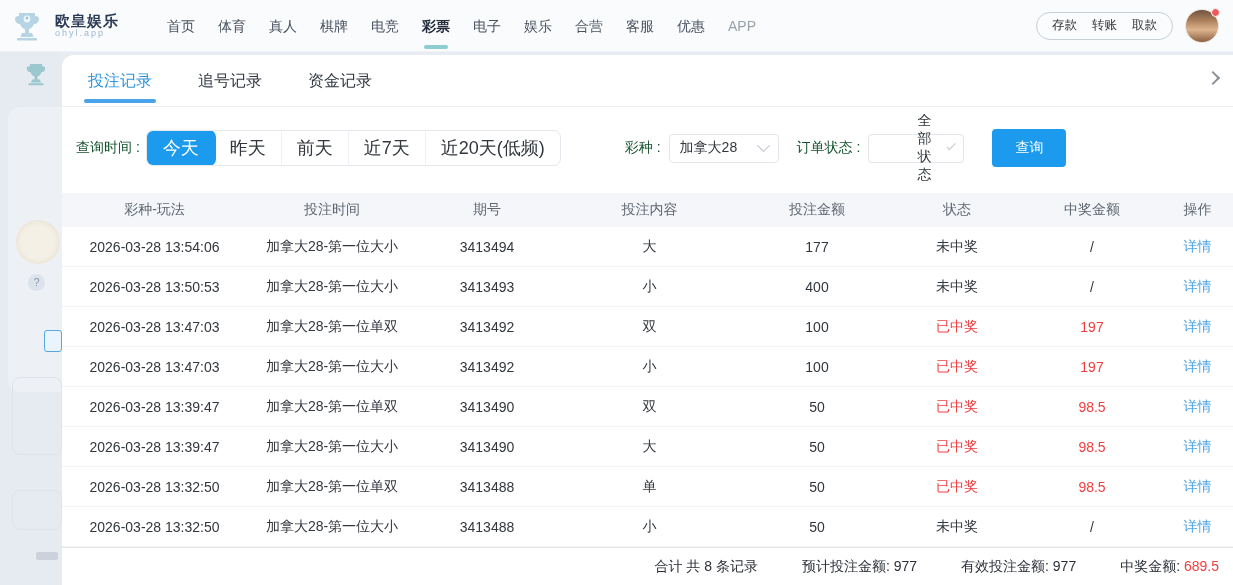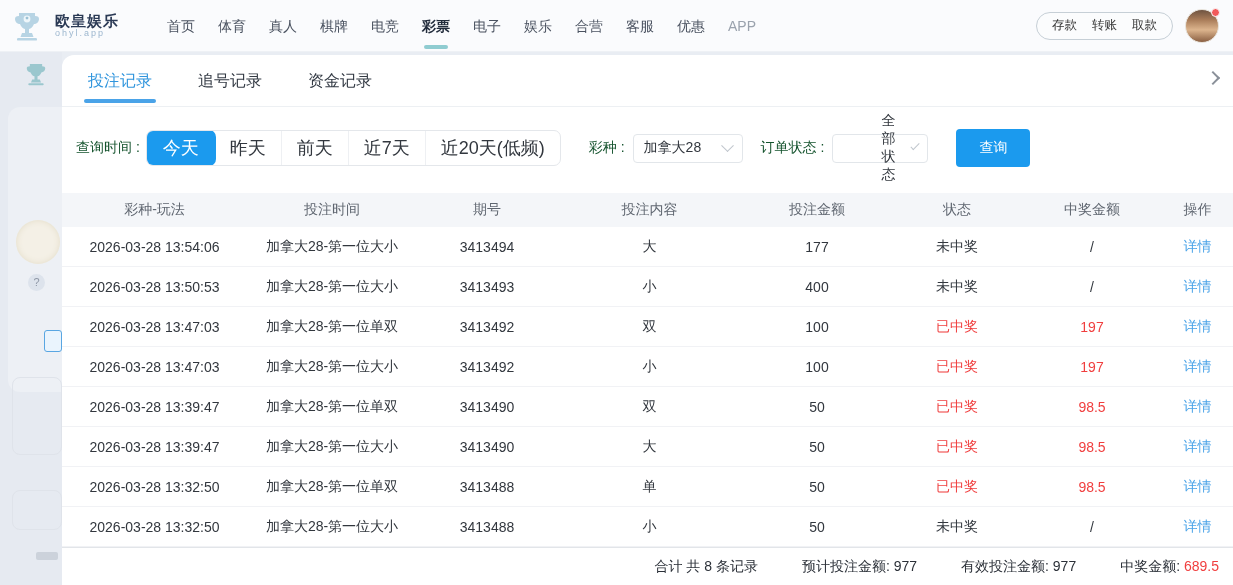--- a/index.html
+++ b/index.html
@@ -91,21 +91,21 @@
     display: inline-flex; border: 1px solid #e4e7eb; border-radius: 7px;
     margin-left: 6px; background: #fff; overflow: hidden; height: 36px;
   }
   .seg {
     font-size: 18px; color: #32373e; padding: 0 15px; line-height: 34px;
     border-left: 1px solid #eef0f3; cursor: pointer; white-space: nowrap;
   }
   .seg:first-child { border-left: none; }
   .seg.active { background: #1b9aee; color: #fff; border-radius: 7px; margin: -1px; line-height: 37px; padding: 0 17px; border-left: none; }
   .seg.active + .seg { border-left: none; }
-  .select-label-lottery { margin-left: 28px; text-align: center; }
+  .select-label-lottery { margin-left: 64px; text-align: center; }
   .select-label-status { margin-left: 18px; }
   .select-box {
     margin-left: 8px; height: 29px; border: 1px solid #e2e6ea; border-radius: 4px;
     display: inline-flex; align-items: center; justify-content: space-between;
     padding: 0 10px; font-size: 14px; color: #32373e; cursor: pointer; background:#fff;
   }
   .select-lottery { width: 110px; }
   .select-status { width: 96px; padding-left: 48px; }
   .chevron-down {
     width: 9px; height: 9px; border-right: 1.6px solid #c0c6cd; border-bottom: 1.6px solid #c0c6cd;

